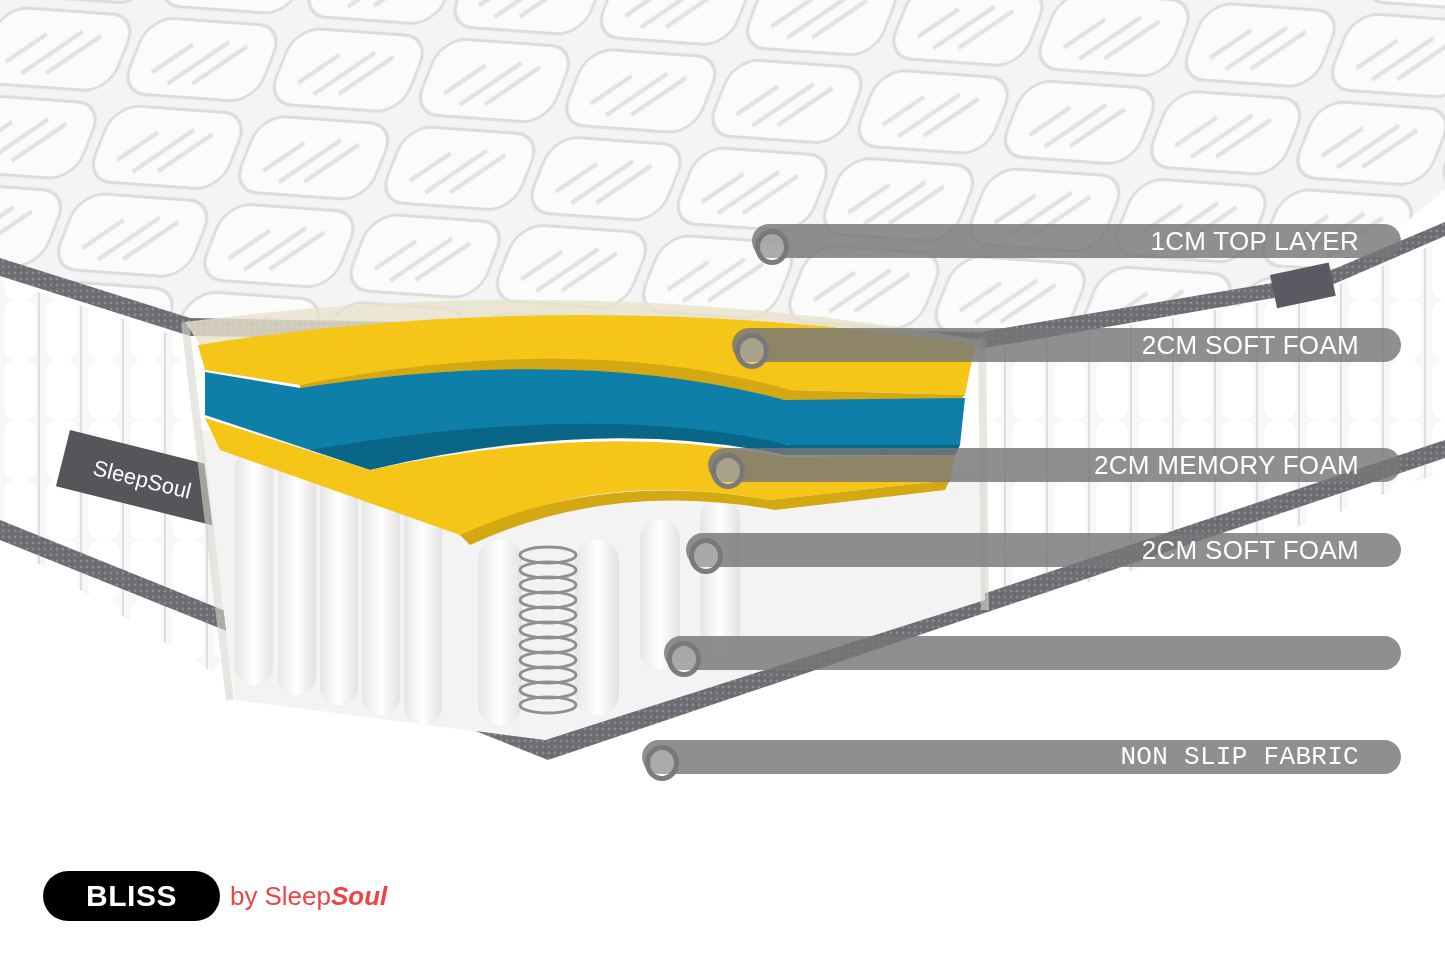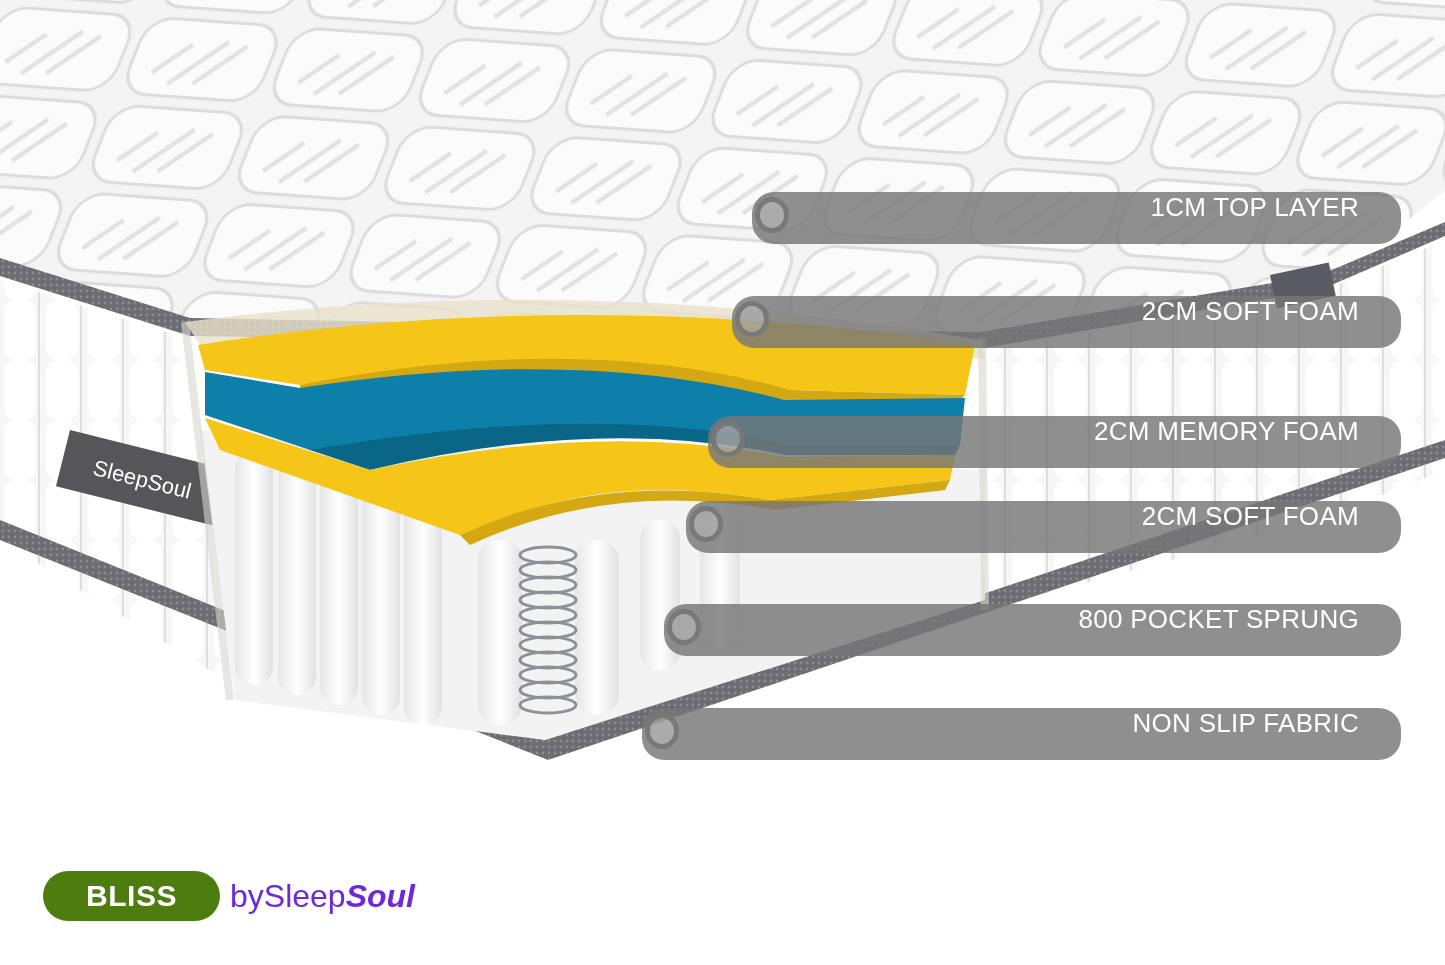--- a/index.html
+++ b/index.html
@@ -16,27 +16,29 @@
     }
     .scene {
       position: absolute;
       left: 0;
       top: 0;
       width: 1445px;
       height: 965px;
     }
     .callout {
       position: absolute;
-      height: 52px;
+      height: 34px;
       border-radius: 22px;
       background: rgba(118, 118, 120, 0.82);
       display: flex;
+      align-items: center;
       justify-content: flex-end;
       box-sizing: border-box;
       padding-right: 42px;
+      margin-top: 32px;
     }
     .callout .dot {
       position: absolute;
       left: 8px;
       top: 6px;
       width: 24px;
       height: 26px;
       border-radius: 50%;
       border: 5px solid rgba(118,118,120,0.95);
       background: rgba(255,255,255,0.25);
@@ -54,33 +56,33 @@
       position: absolute;
       left: 43px;
       top: 871px;
       display: flex;
       align-items: center;
     }
     .brand .pill {
       width: 177px;
       height: 50px;
       border-radius: 25px;
-      background: #4d7c0f;
+      background: #000000;
       color: #ffffff;
       font-size: 30px;
       font-weight: 700;
       display: flex;
       align-items: center;
       justify-content: center;
       letter-spacing: 0.5px;
     }
     .brand .by {
       margin-left: 10px;
-      color: #6d28d9;
-      font-size: 32px;
+      color: #ef4444;
+      font-size: 26px;
       font-weight: 400;
       display: flex;
       align-items: flex-start;
     }
     .brand .by .soul {
       font-weight: 700;
       font-style: italic;
     }
   </style>
 </head>
@@ -181,27 +183,26 @@
 <div class="callout" style="left:708px; top:416px; width:693px;">
   <span class="dot"></span>
   <span class="label">2CM MEMORY FOAM</span>
 </div>
 <div class="callout" style="left:686px; top:501px; width:715px;">
   <span class="dot"></span>
   <span class="label">2CM SOFT FOAM</span>
 </div>
 <div class="callout" style="left:664px; top:604px; width:737px;">
   <span class="dot"></span>
-  <span class="label">800 POCKET SPRUNG</span>
-</div>
-<div class="callout" style="left:642px; top:708px; width:759px;">
+</div>
+<div class="callout" style="left:642px; top:708px; width:759px;font-family:Liberation Mono, monospace;">
   <span class="dot"></span>
   <span class="label">NON SLIP FABRIC</span>
 </div>
 
 <div class="brand">
   <div class="pill">BLISS</div>
   <div class="by">
     <span>by</span>
-    <span style="">Sleep</span>
+    <span style="margin-left:7px;">Sleep</span>
     <span class="soul">Soul</span>
   </div>
 </div>
 
 </body></html>

